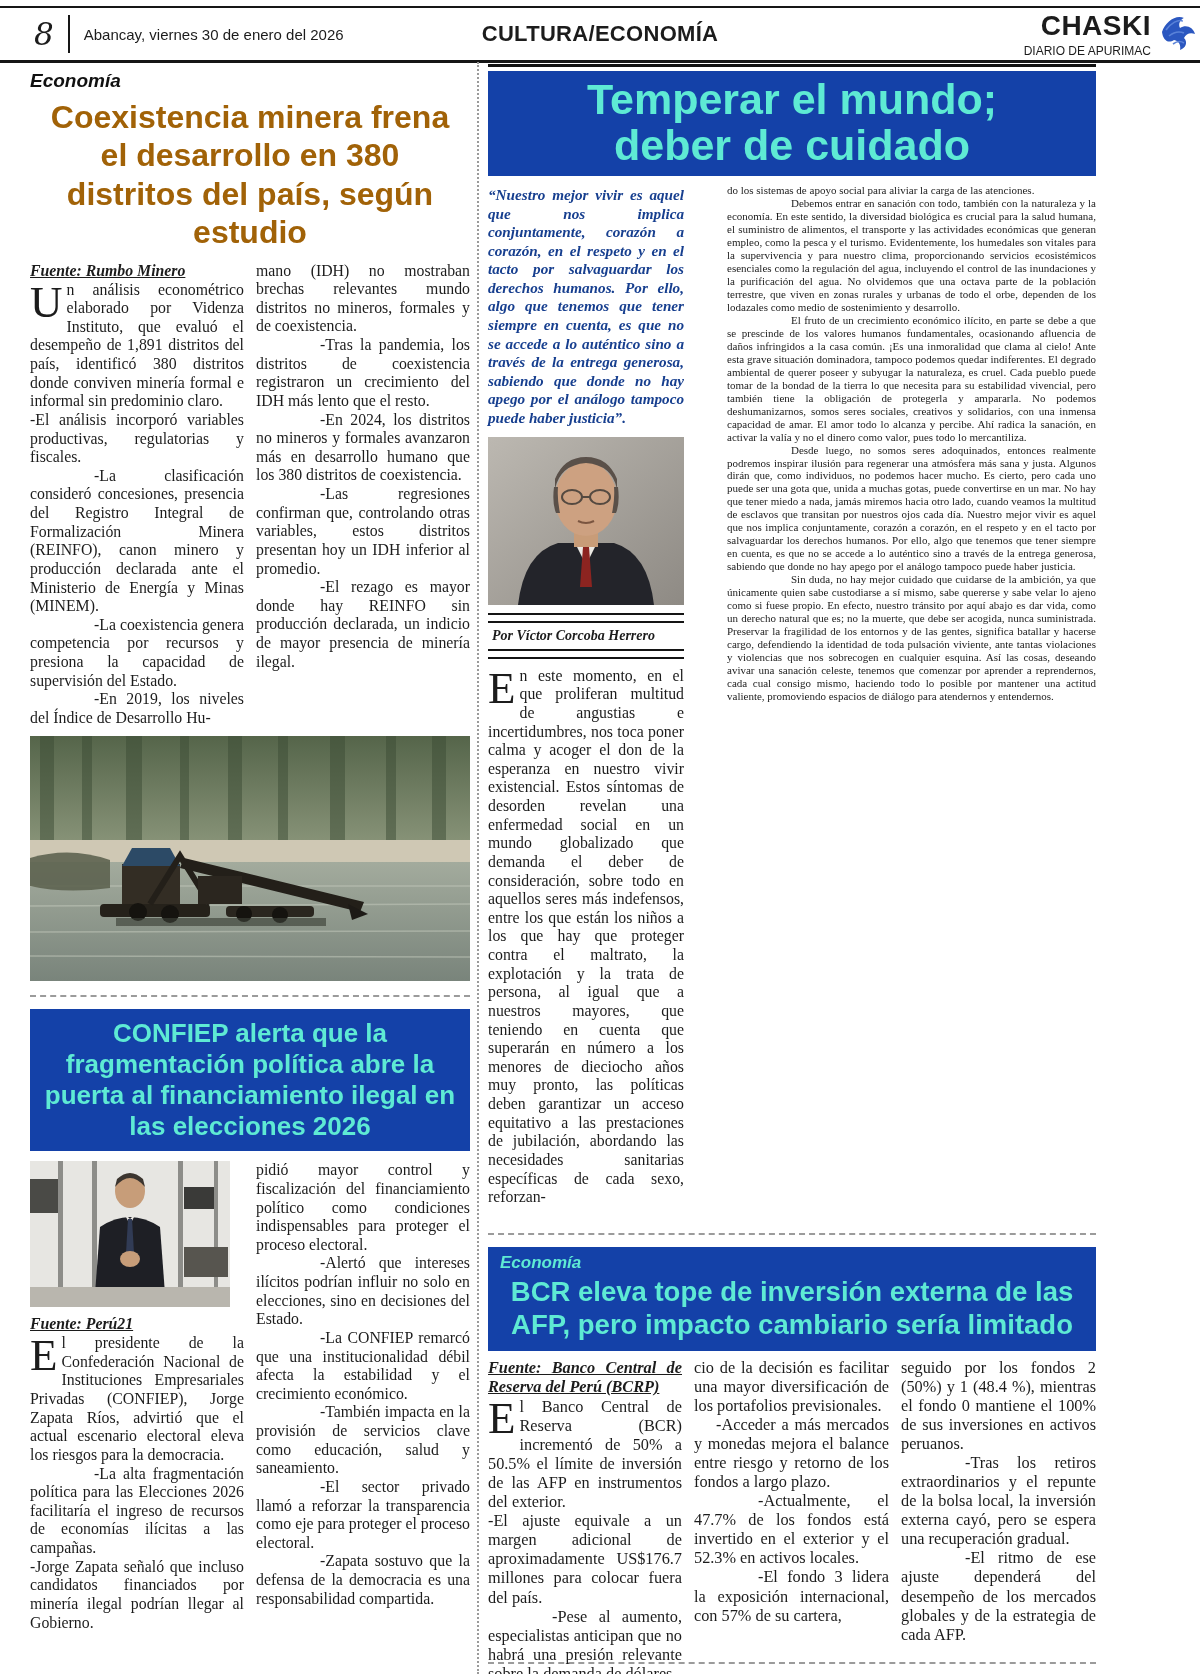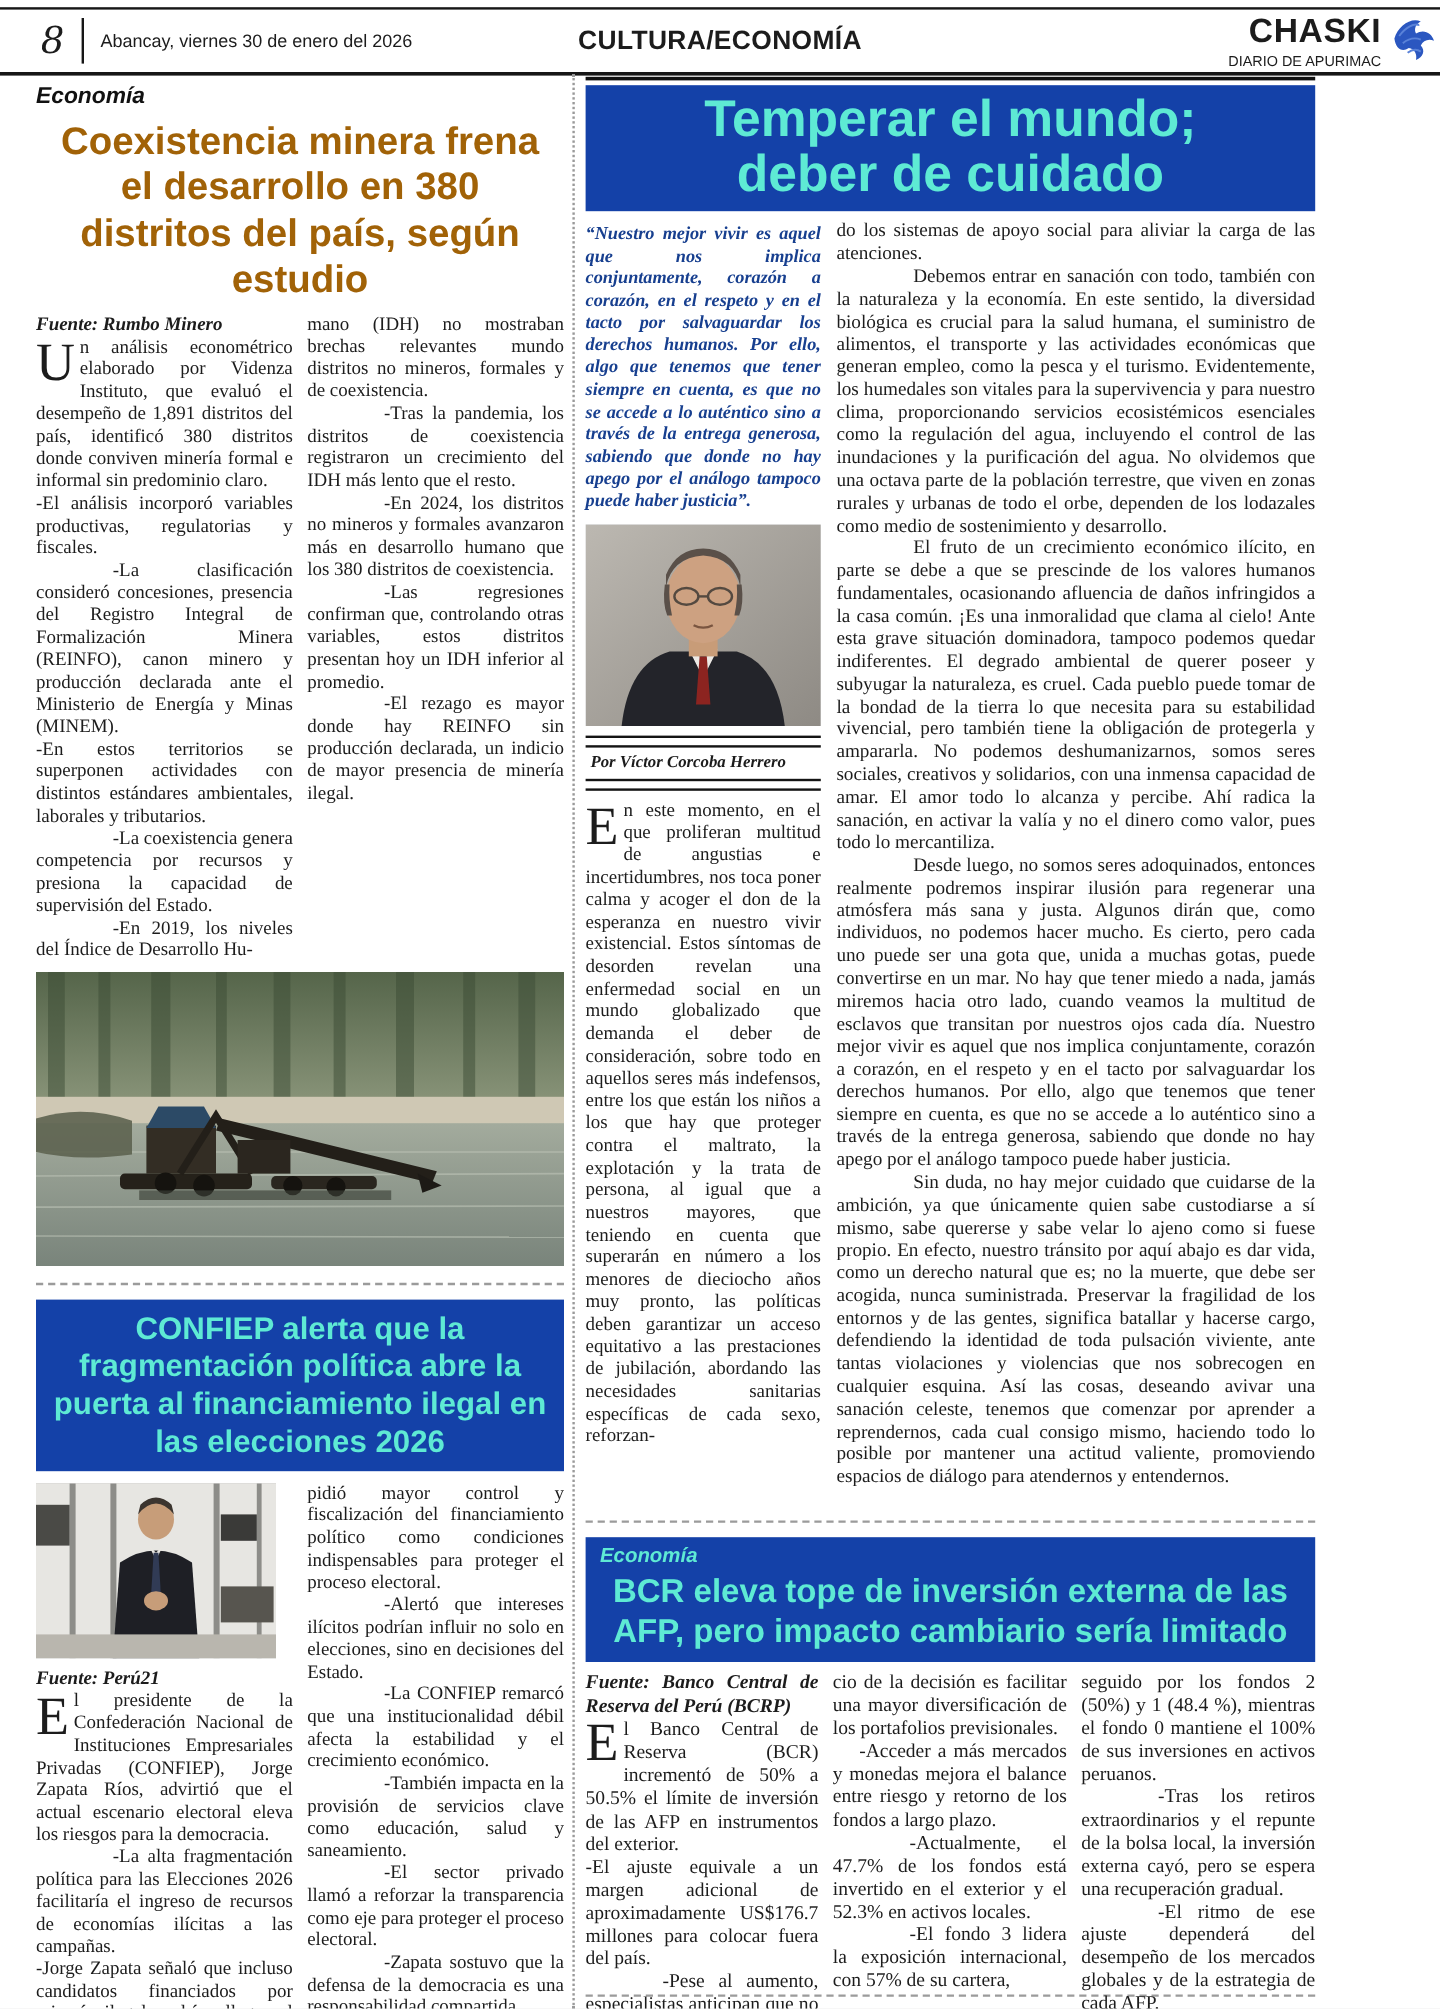--- a/index.html
+++ b/index.html
@@ -22,21 +22,21 @@
   .left-area{position:absolute;left:30px;top:70px;width:440px;}
   .vdiv{position:absolute;left:477px;top:62px;bottom:0;border-left:2px dotted #9a9a9a;}
   .right-area{position:absolute;left:488px;top:64px;width:608px;}
   .kicker{font:italic 700 19px "Liberation Sans",sans-serif;color:#111;}
   h1.mining-headline{margin:6px 0 10px;text-align:center;padding:0 10px;
     font:700 32px/1.2 "Liberation Sans",sans-serif;color:#a16207;}
   .cols2{display:flex;gap:12px;}
   .cols2 .col{width:214px;}
   p{margin:0;}
   .just{font-size:15.8px;line-height:1.18;text-align:justify;}
-  .src{font:italic 700 15.8px/1.2 "Liberation Serif",serif;text-align:justify;}
+  .src{font:italic 700 15.8px/1.2 "Liberation Serif",serif;text-align:justify;text-decoration:underline;}
   .ind{text-indent:64px;}
   .ind-s{text-indent:22px;}
   .dc{float:left;font:400 45px/0.82 "Liberation Serif",serif;padding:3px 4px 0 0;}
   .hdash{border-top:2px dashed #9b9b9b;margin:14px 0 12px;}
   .photo{overflow:hidden;background:#ccc;}
   
   .banner{background:var(--banner_blue,#1441a8);color:#5eead4;}
   .topline{border-top:3px solid #111;margin-bottom:4px;}
   .temperar-banner{padding:6px 0 8px;}
   .temperar-banner .bh{max-width:478px;margin:0 auto;text-align:center;
@@ -44,21 +44,21 @@
   .confiep-banner{margin-top:2px;padding:9px 8px;}
   .confiep-banner .bh{text-align:center;font:700 26px/1.2 "Liberation Sans",sans-serif;}
   .bcr-banner{padding:6px 12px 10px;}
   .bcr-kicker{font:italic 700 17px "Liberation Sans",sans-serif;}
   .bcr-headline{max-width:600px;margin:2px auto 0;text-align:center;
     font:700 27.5px/1.2 "Liberation Sans",sans-serif;}
   
   .temperar-row{display:flex;gap:13px;margin-top:8px;}
   .t-left{width:196px;}
   .t-right{flex:1;}
-  .t-right .just{font-size:16px;}
+  .t-right .just{font-size:11px;margin-left:30px;}
   .quote{font:italic 700 15.2px/1.22 "Liberation Serif",serif;
     color:var(--quote_blue,#173f8f);text-align:justify;margin:2px 0 10px;}
   .dbl{height:6px;border-top:2px solid #141414;border-bottom:2px solid #141414;}
   .byline{font:italic 700 14px/1.1 "Liberation Serif",serif;margin:5px 4px;}
   .t-left .body-start{margin-top:8px;}
   
   .confiep-body{margin-top:10px;}
   
   .bcr-row{display:flex;gap:12px;margin-top:7px;}
   .b-col1{width:194px;}
@@ -100,21 +100,20 @@
   <section class="left-area">
     <div class="kicker">Economía</div>
     <h1 class="mining-headline">Coexistencia minera frena el desarrollo en 380 distritos del país, según estudio</h1>
 
     <div class="cols2">
       <div class="col">
         <p class="src">Fuente: Rumbo Minero</p>
         <p class="just"><span class="dc">U</span><span>n análisis econométrico elaborado por Videnza Instituto, que evaluó el desempeño de 1,891 distritos del país, identificó 380 distritos donde conviven minería formal e informal sin predominio claro.</span></p>
         <p class="just">-El análisis incorporó variables productivas, regulatorias y fiscales.</p>
         <p class="just ind">-La clasificación consideró concesiones, presencia del Registro Integral de Formalización Minera (REINFO), canon minero y producción declarada ante el Ministerio de Energía y Minas (MINEM).</p>
-        <p class="just">-En estos territorios se superponen actividades con distintos estándares ambientales, laborales y tributarios.</p>
         <p class="just ind">-La coexistencia genera competencia por recursos y presiona la capacidad de supervisión del Estado.</p>
         <p class="just ind">-En 2019, los niveles del Índice de Desarrollo Hu-</p>
       </div>
       <div class="col">
         <p class="just">mano (IDH) no mostraban brechas relevantes mundo distritos no mineros, formales y de coexistencia.</p>
         <p class="just ind">-Tras la pandemia, los distritos de coexistencia registraron un crecimiento del IDH más lento que el resto.</p>
         <p class="just ind">-En 2024, los distritos no mineros y formales avanzaron más en desarrollo humano que los 380 distritos de coexistencia.</p>
         <p class="just ind">-Las regresiones confirman que, controlando otras variables, estos distritos presentan hoy un IDH inferior al promedio.</p>
         <p class="just ind">-El rezago es mayor donde hay REINFO sin producción declarada, un indicio de mayor presencia de minería ilegal.</p>
       </div>

